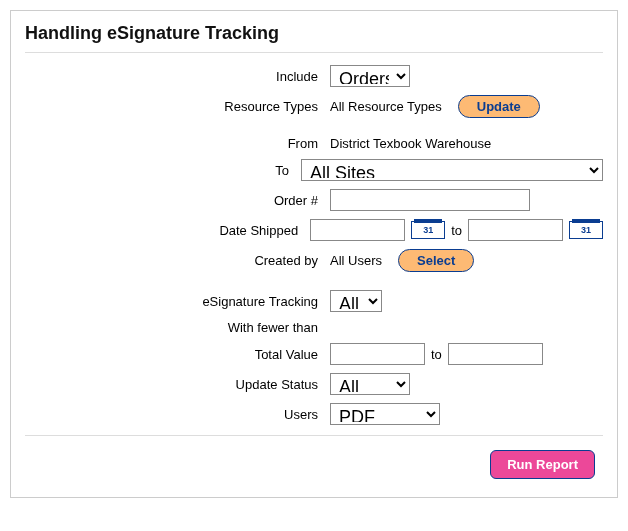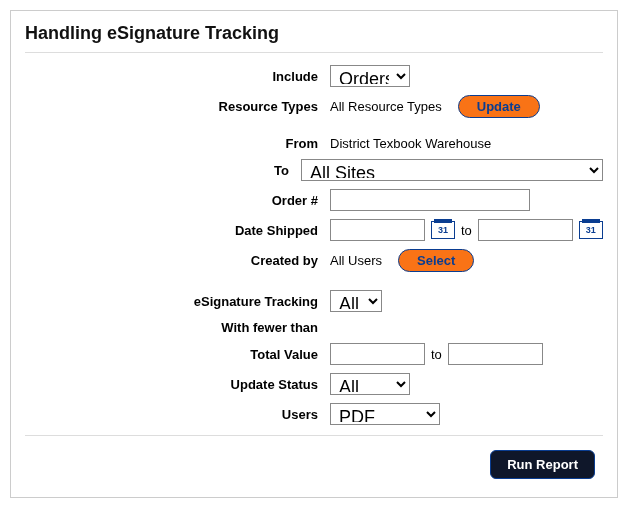--- a/index.html
+++ b/index.html
@@ -26,21 +26,21 @@
   }
   .row {
     display: flex;
     align-items: center;
     margin-bottom: 8px;
   }
   .label {
     width: 305px;
     text-align: right;
     padding-right: 12px;
-    font-weight: bold;
+    font-weight: normal;
     font-size: 13px;
   }
   .field {
     display: flex;
     align-items: center;
     gap: 6px;
     flex: 1;
   }
   select, input[type="text"] {
     font-family: Arial, sans-serif;
@@ -56,37 +56,37 @@
   .select-orderstatus { width: 80px; }
   .select-format { width: 110px; }
   .input-order { width: 200px; }
   .input-date { width: 95px; }
   .input-fewer { width: 50px; }
   .input-total { width: 95px; }
   .static-text { font-size: 13px; }
   .btn {
     border: 1px solid #0a3d91;
     border-radius: 14px;
-    background: #f97316;
+    background: #fdba74;
     color: #0a3d91;
     font-weight: bold;
     font-size: 13px;
     padding: 3px 18px;
     cursor: pointer;
     text-align: center;
   }
   .btn-run {
-    background: #0f172a;
+    background: #ec4899;
     color: #fff;
     border-radius: 6px;
     padding: 6px 16px;
     font-size: 13px;
   }
   .cal-icon {
-    width: 24px;
+    width: 34px;
     height: 18px;
     display: inline-flex;
     align-items: center;
     justify-content: center;
     border: 1px solid #0a3d91;
     background: #fff;
     color: #0a3d91;
     font-size: 9px;
     font-weight: bold;
     position: relative;

